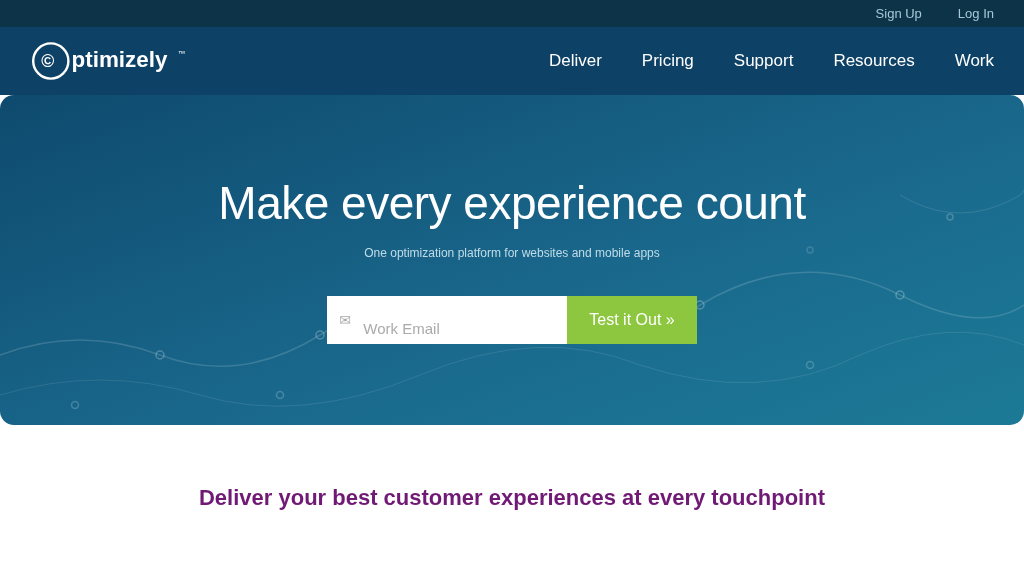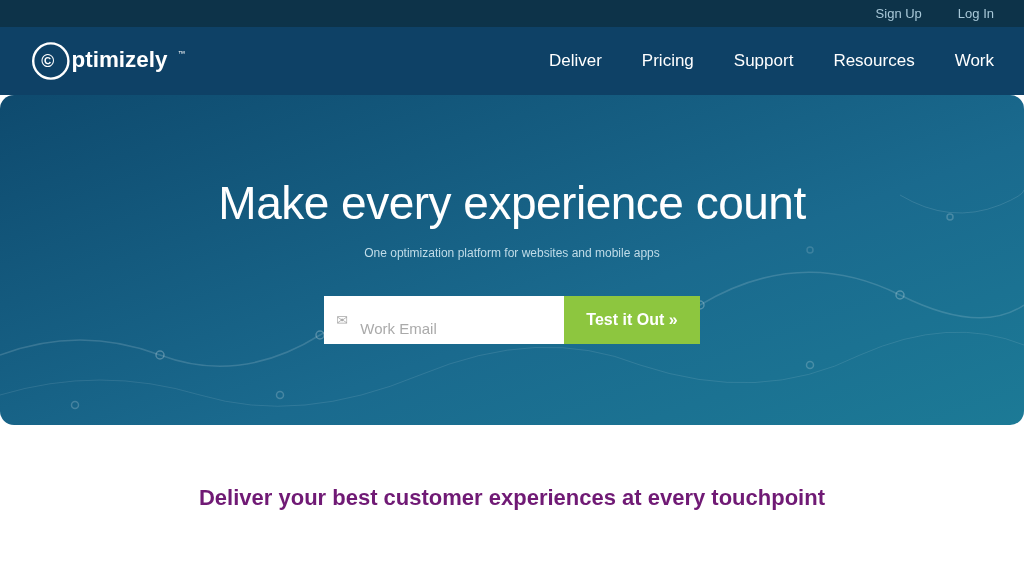--- a/index.html
+++ b/index.html
@@ -119,21 +119,21 @@
       border-radius: 0;
     }
     .email-input::placeholder { color: #aaa; }
     .cta-button {
       background-color: #8dc63f;
       color: #ffffff;
       border: none;
       height: 48px;
       padding: 4px 22px;
       font-size: 16px;
-      font-weight: 700;
+      font-weight: 400;
       cursor: pointer;
       white-space: nowrap;
       border-radius: 0;
     }
 
     
     .bottom-section {
       background-color: #ffffff;
       height: 145px;
       display: flex;

